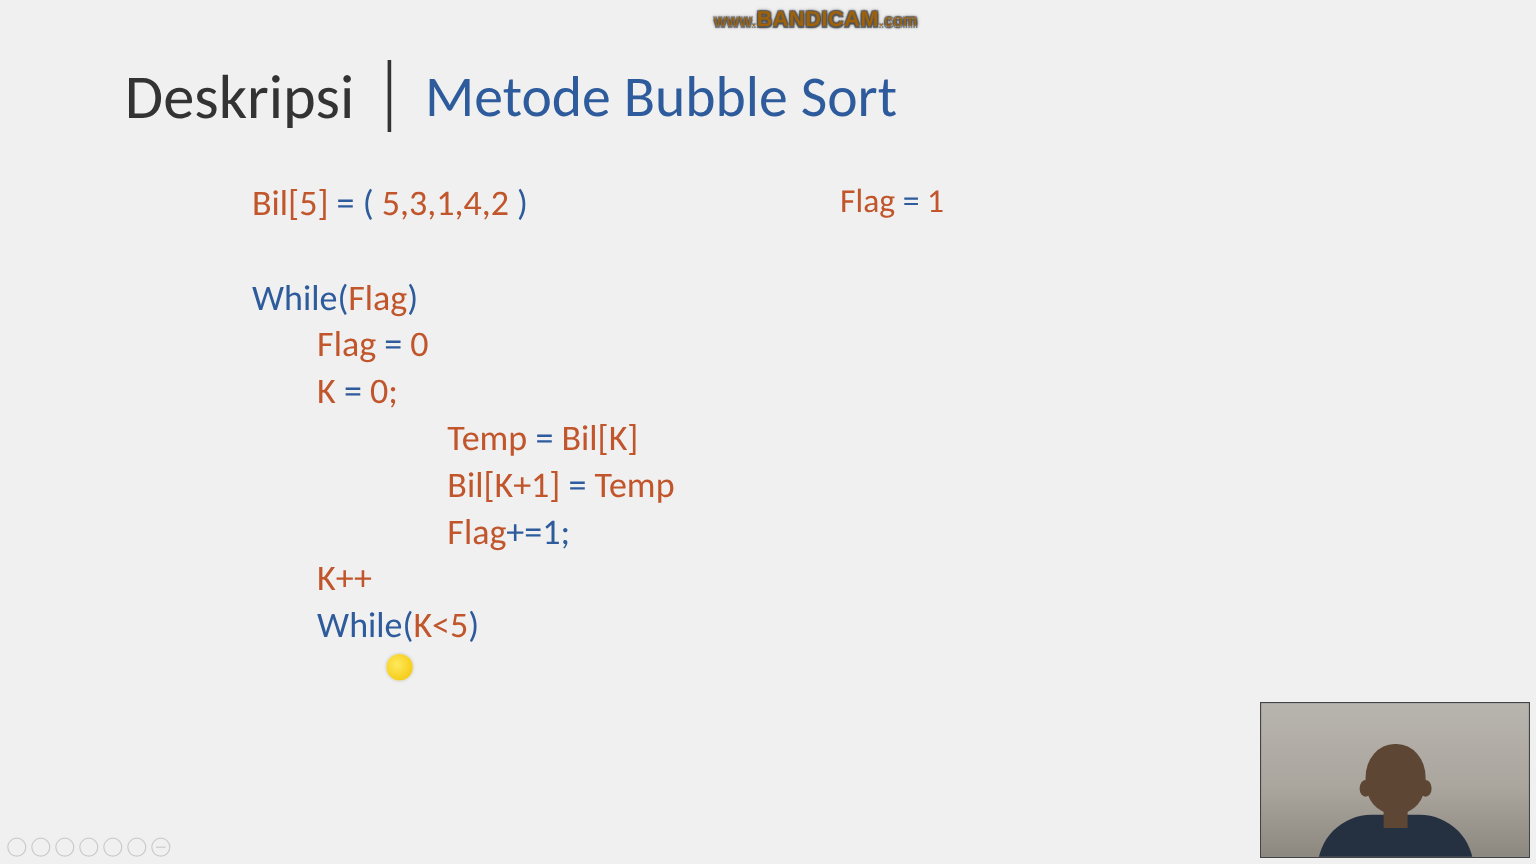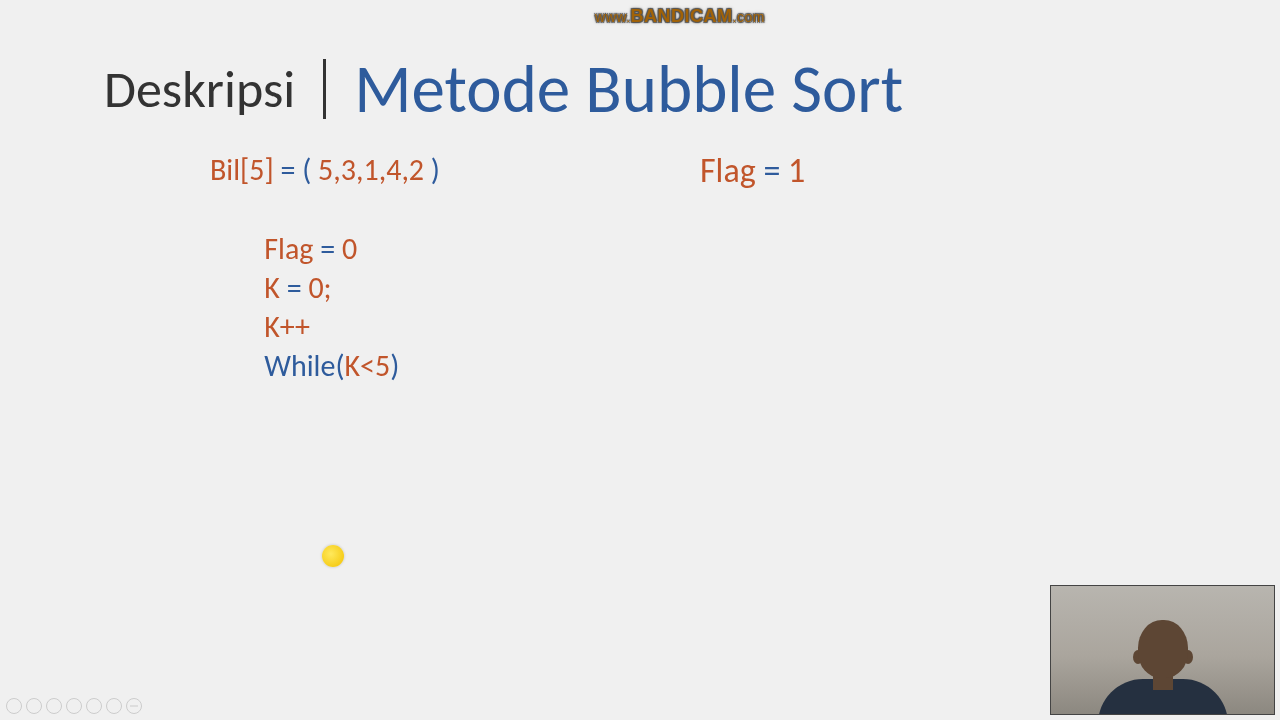--- a/index.html
+++ b/index.html
@@ -43,40 +43,40 @@
     font-size: 52px;
     color: #333;
     font-weight: 400;
   }
   .title-divider {
     width: 3px;
     height: 60px;
     background: #333;
   }
   .title-sub {
-    font-size: 67px;
+    font-size: 48px;
     color: #2e5b9c;
     font-weight: 400;
   }
   .content {
     position: absolute;
     top: 150px;
     left: 210px;
     font-size: 30px;
     line-height: 1.3;
     font-family: "Segoe UI", Calibri, Arial, sans-serif;
   }
   .row { white-space: pre; }
   .blue { color: #2e5b9c; }
   .orange { color: #c1552b; }
   .flag-box {
     position: absolute;
     top: 150px;
     left: 700px;
-    font-size: 34px;
+    font-size: 28px;
   }
   .cursor-dot {
     position: absolute;
     width: 22px;
     height: 22px;
     border-radius: 50%;
     background: radial-gradient(circle at 40% 40%, #ffe95c, #f2c200);
     box-shadow: 0 0 3px rgba(0,0,0,0.2);
     left: 322px;
     top: 545px;
@@ -162,22 +162,26 @@
 
 <div class="title-row">
   <div class="title-main">Deskripsi</div>
   <div class="title-divider"></div>
   <div class="title-sub">Metode Bubble Sort</div>
 </div>
 
 <div class="content">
   <div class="row"><span class="orange">Bil[5]</span><span class="blue"> = </span><span class="blue">( </span><span class="orange">5,3,1,4,2</span><span class="blue"> )</span></div>
   <div class="row" style="height:40px"></div>
+  <div class="row"><span class="blue">While(</span><span class="orange">Flag</span><span class="blue">)</span></div>
   <div class="row">        <span class="orange">Flag</span><span class="blue"> = </span><span class="orange">0</span></div>
   <div class="row">        <span class="orange">K</span><span class="blue"> = </span><span class="orange">0;</span></div>
+  <div class="row">                        <span class="orange">Temp</span><span class="blue"> = </span><span class="orange">Bil[K]</span></div>
+  <div class="row">                        <span class="orange">Bil[K+1]</span><span class="blue"> = </span><span class="orange">Temp</span></div>
+  <div class="row">                        <span class="orange">Flag</span><span class="blue">+=1;</span></div>
   <div class="row">        <span class="orange">K++</span></div>
   <div class="row">        <span class="blue">While(</span><span class="orange">K&lt;5</span><span class="blue">)</span></div>
 </div>
 
 <div class="flag-box">
   <span class="orange">Flag</span><span class="blue"> = </span><span class="orange">1</span>
 </div>
 
 <div class="cursor-dot"></div>
 

